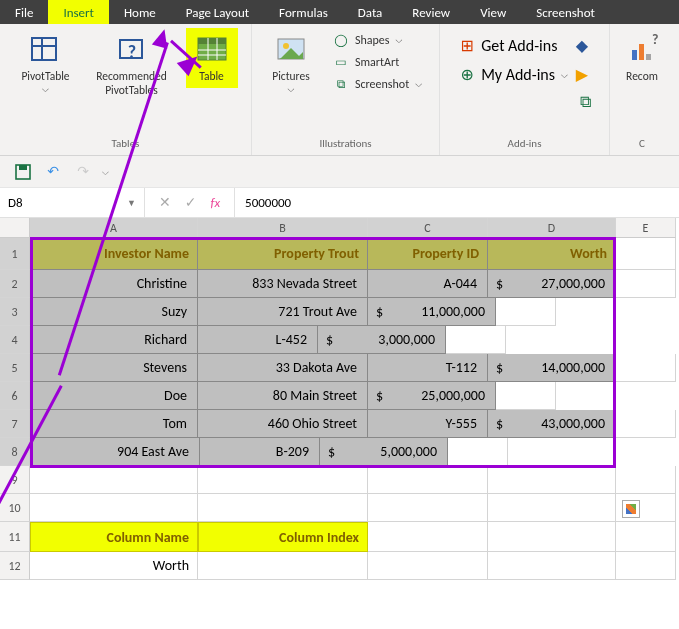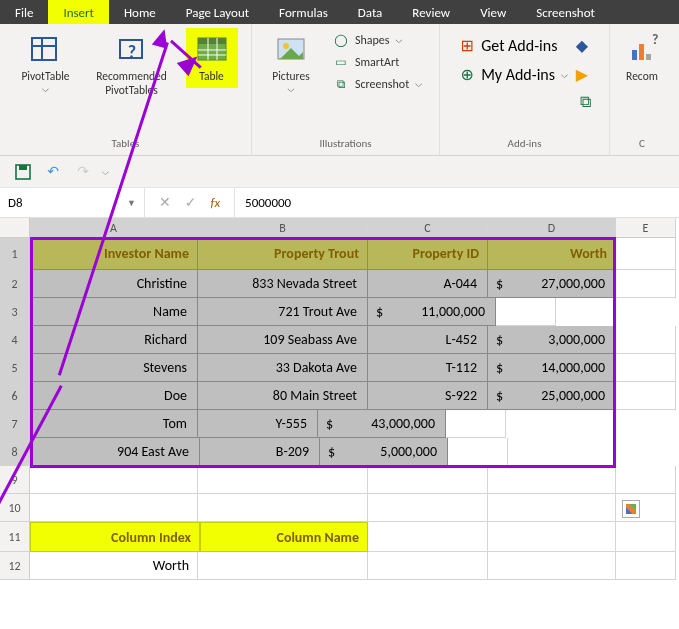--- a/index.html
+++ b/index.html
@@ -25,21 +25,21 @@
 
   
   .qat { height: 32px; background: #f3f2f1; border-bottom: 1px solid #e6e6e6; display:flex; align-items:center; gap:8px; padding-left:12px; font-size:14px; color:#1a7243;}
   .qat .qbtn { width:22px; height:22px; display:flex; align-items:center; justify-content:center; cursor:pointer; }
 
   
   .fbar { height: 30px; display: flex; align-items: stretch; border-bottom: 1px solid #e0e0e0; }
   .namebox { width: 145px; display:flex; align-items:center; padding: 0 8px; font-size: 13px; border-right: 1px solid #e0e0e0; justify-content: space-between; }
   .namebox .dd { font-size: 9px; color:#777; }
   .fbar-mid { display: flex; align-items: center; gap: 14px; padding: 0 14px; color:#aaa; font-size: 14px; border-right:1px solid #e0e0e0;}
-  .fbar-fx { font-style: italic; color:#a16207; font-size: 13px; }
+  .fbar-fx { font-style: italic; color:#ec4899; font-size: 13px; }
   .formula-input { flex:1; padding: 0 10px; font-size: 13px; display:flex; align-items:center; border:none; outline:none; }
 
   
   .grid { position: relative; }
   .colhdrs { display: flex; height: 20px; font-size: 12px; color:#555; }
   .rhcorner { width: 30px; border-right:1px solid #ccc; border-bottom:1px solid #ccc; background:#f3f2f1; }
   .colhdr { border-right:1px solid #d4d4d4; border-bottom:1px solid #ccc; background:#f3f2f1; display:flex; align-items:center; justify-content:center; }
   .colhdr.sel { background:#d2d2d2; }
   .wA{width:168px;} .wB{width:170px;} .wC{width:120px;} .wD{width:128px;} .wE{width:60px;}
   .row { display:flex; height:28px; }
@@ -239,32 +239,31 @@
         <div class="cell tblcell wB">833 Nevada Street</div>
         <div class="cell tblcell wC">A-044</div>
         <div class="cell tblcell wD worthcell">
           <span>$</span>
           <span>27,000,000</span>
         </div>
         <div class="cell wE"></div>
       </div>
       <div class="row">
         <div class="rowhdr sel">3</div>
-        <div class="cell tblcell wA">Name</div>
+        <div class="cell tblcell wA">Suzy</div>
         <div class="cell tblcell wB">721 Trout Ave</div>
         <div class="cell tblcell wD worthcell">
           <span>$</span>
           <span>11,000,000</span>
         </div>
         <div class="cell wE"></div>
       </div>
       <div class="row">
         <div class="rowhdr sel">4</div>
         <div class="cell tblcell wA">Richard</div>
-        <div class="cell tblcell wB">109 Seabass Ave</div>
         <div class="cell tblcell wC">L-452</div>
         <div class="cell tblcell wD worthcell">
           <span>$</span>
           <span>3,000,000</span>
         </div>
         <div class="cell wE"></div>
       </div>
       <div class="row">
         <div class="rowhdr sel">5</div>
         <div class="cell tblcell wA">Stevens</div>
@@ -273,30 +272,30 @@
         <div class="cell tblcell wD worthcell">
           <span>$</span>
           <span>14,000,000</span>
         </div>
         <div class="cell wE"></div>
       </div>
       <div class="row">
         <div class="rowhdr sel">6</div>
         <div class="cell tblcell wA">Doe</div>
         <div class="cell tblcell wB">80 Main Street</div>
-        <div class="cell tblcell wC">S-922</div>
         <div class="cell tblcell wD worthcell">
           <span>$</span>
           <span>25,000,000</span>
         </div>
         <div class="cell wE"></div>
       </div>
       <div class="row">
         <div class="rowhdr sel">7</div>
         <div class="cell tblcell wA">Tom</div>
+        <div class="cell tblcell wB">460 Ohio Street</div>
         <div class="cell tblcell wC">Y-555</div>
         <div class="cell tblcell wD worthcell">
           <span>$</span>
           <span>43,000,000</span>
         </div>
         <div class="cell wE"></div>
       </div>
       <div class="row">
         <div class="rowhdr sel">8</div>
         <div class="cell tblcell wB">904 East Ave</div>
@@ -321,22 +320,22 @@
       <div class="rowhdr">10</div>
       <div class="cell wA"></div>
       <div class="cell wB"></div>
       <div class="cell wC"></div>
       <div class="cell wD"></div>
       <div class="cell wE"></div>
     </div>
 
   <div class="row" style="height:30px">
     <div class="rowhdr">11</div>
+    <div class="cell yellowhdr wA">Column Name</div>
     <div class="cell yellowhdr wB">Column Index</div>
-    <div class="cell yellowhdr wA">Column Name</div>
     <div class="cell wC"></div>
       <div class="cell wD"></div>
       <div class="cell wE"></div>
   </div>
 
   <div class="row">
     <div class="rowhdr">12</div>
     <div class="cell wA" style="justify-content:flex-end">Worth</div>
     <div class="cell wB"></div>
       <div class="cell wC"></div>

